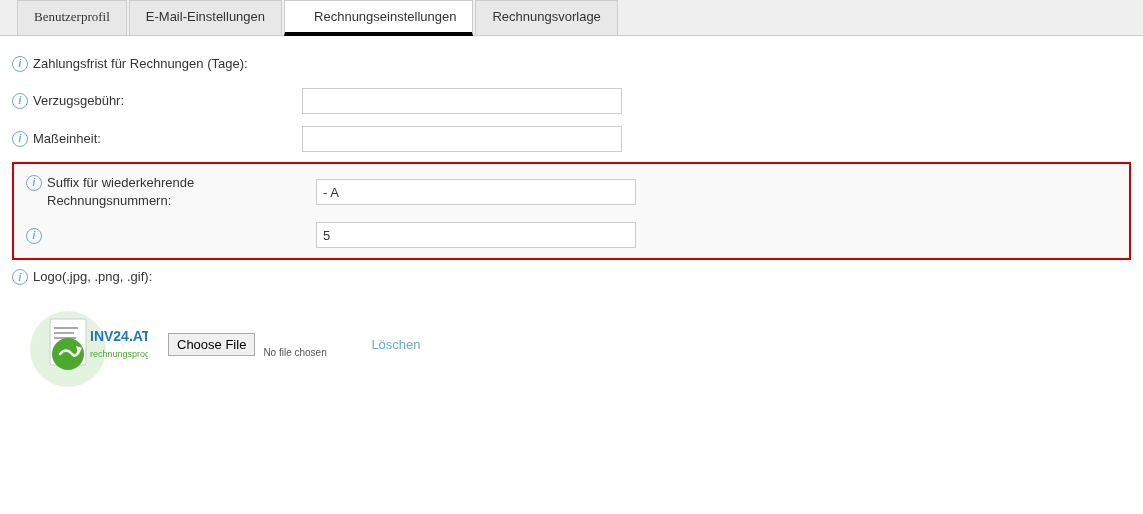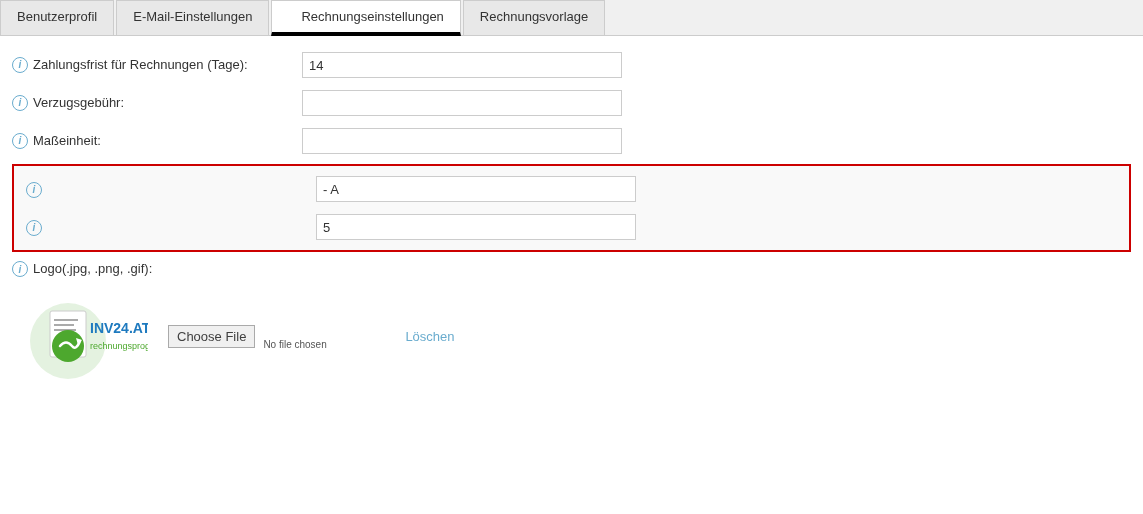--- a/index.html
+++ b/index.html
@@ -21,21 +21,22 @@
       border: 1px solid #ccc;
       border-bottom: none;
       cursor: pointer;
       background: #e8e8e8;
       margin-right: 2px;
       white-space: nowrap;
       font-size: 13px;
       color: #333;
     }
     .tab:first-child {
-      margin-left: 0;
+      margin-left: 17px;
+      font-family: Liberation Serif, serif;
     }
     .tab.active {
       background: #fff;
       border-bottom: 4px solid #000000;
       margin-bottom: -1px;
       z-index: 1;
       padding-left: 29px;
     }
 
     
@@ -119,54 +120,52 @@
       display: flex;
       align-items: center;
       gap: 8px;
     }
     .choose-file-btn {
       padding: 3px 8px;
       border: 1px solid #aaa;
       background: #f0f0f0;
       font-size: 13px;
       cursor: pointer;
-      color: #404040;
+      color: #000000;
     }
     .file-name-display {
       font-size: 10px;
       color: #555;
       min-width: 100px;
       margin-top: 16px;
     }
     .loeschen-link {
       color: #6aacce;
       text-decoration: none;
       font-size: 13px;
       cursor: pointer;
-      margin-left: 34px;
     }
   </style>
 </head>
 <body>
 
 <div class="tabs">
   <div class="tab">Benutzerprofil</div>
   <div class="tab">E-Mail-Einstellungen</div>
   <div class="tab active">Rechnungseinstellungen</div>
   <div class="tab">Rechnungsvorlage</div>
 </div>
 
 <div class="content">
 
   <div class="form-row">
     <div class="form-label">
       <span class="info-icon">i</span>
       <span>Zahlungsfrist für Rechnungen (Tage):</span>
     </div>
-    <input class="form-input" type="text" value="14" style="">
   </div>
 
   <div class="form-row">
     <div class="form-label">
       <span class="info-icon">i</span>
       <span>Verzugsgebühr:</span>
     </div>
     <input class="form-input" type="text" style="">
   </div>
 
@@ -176,20 +175,21 @@
       <span>Maßeinheit:</span>
     </div>
     <input class="form-input" type="text" style="">
   </div>
 
   <div class="highlighted-section">
 
     <div class="form-row">
       <div class="form-label">
         <span class="info-icon">i</span>
+        <span>Suffix für wiederkehrende Rechnungsnummern:</span>
       </div>
       <input class="form-input" type="text" value="- A" style="">
     </div>
 
     <div class="form-row">
       <div class="form-label">
         <span class="info-icon">i</span>
       </div>
       <input class="form-input" type="text" value="5" style="">
     </div>

